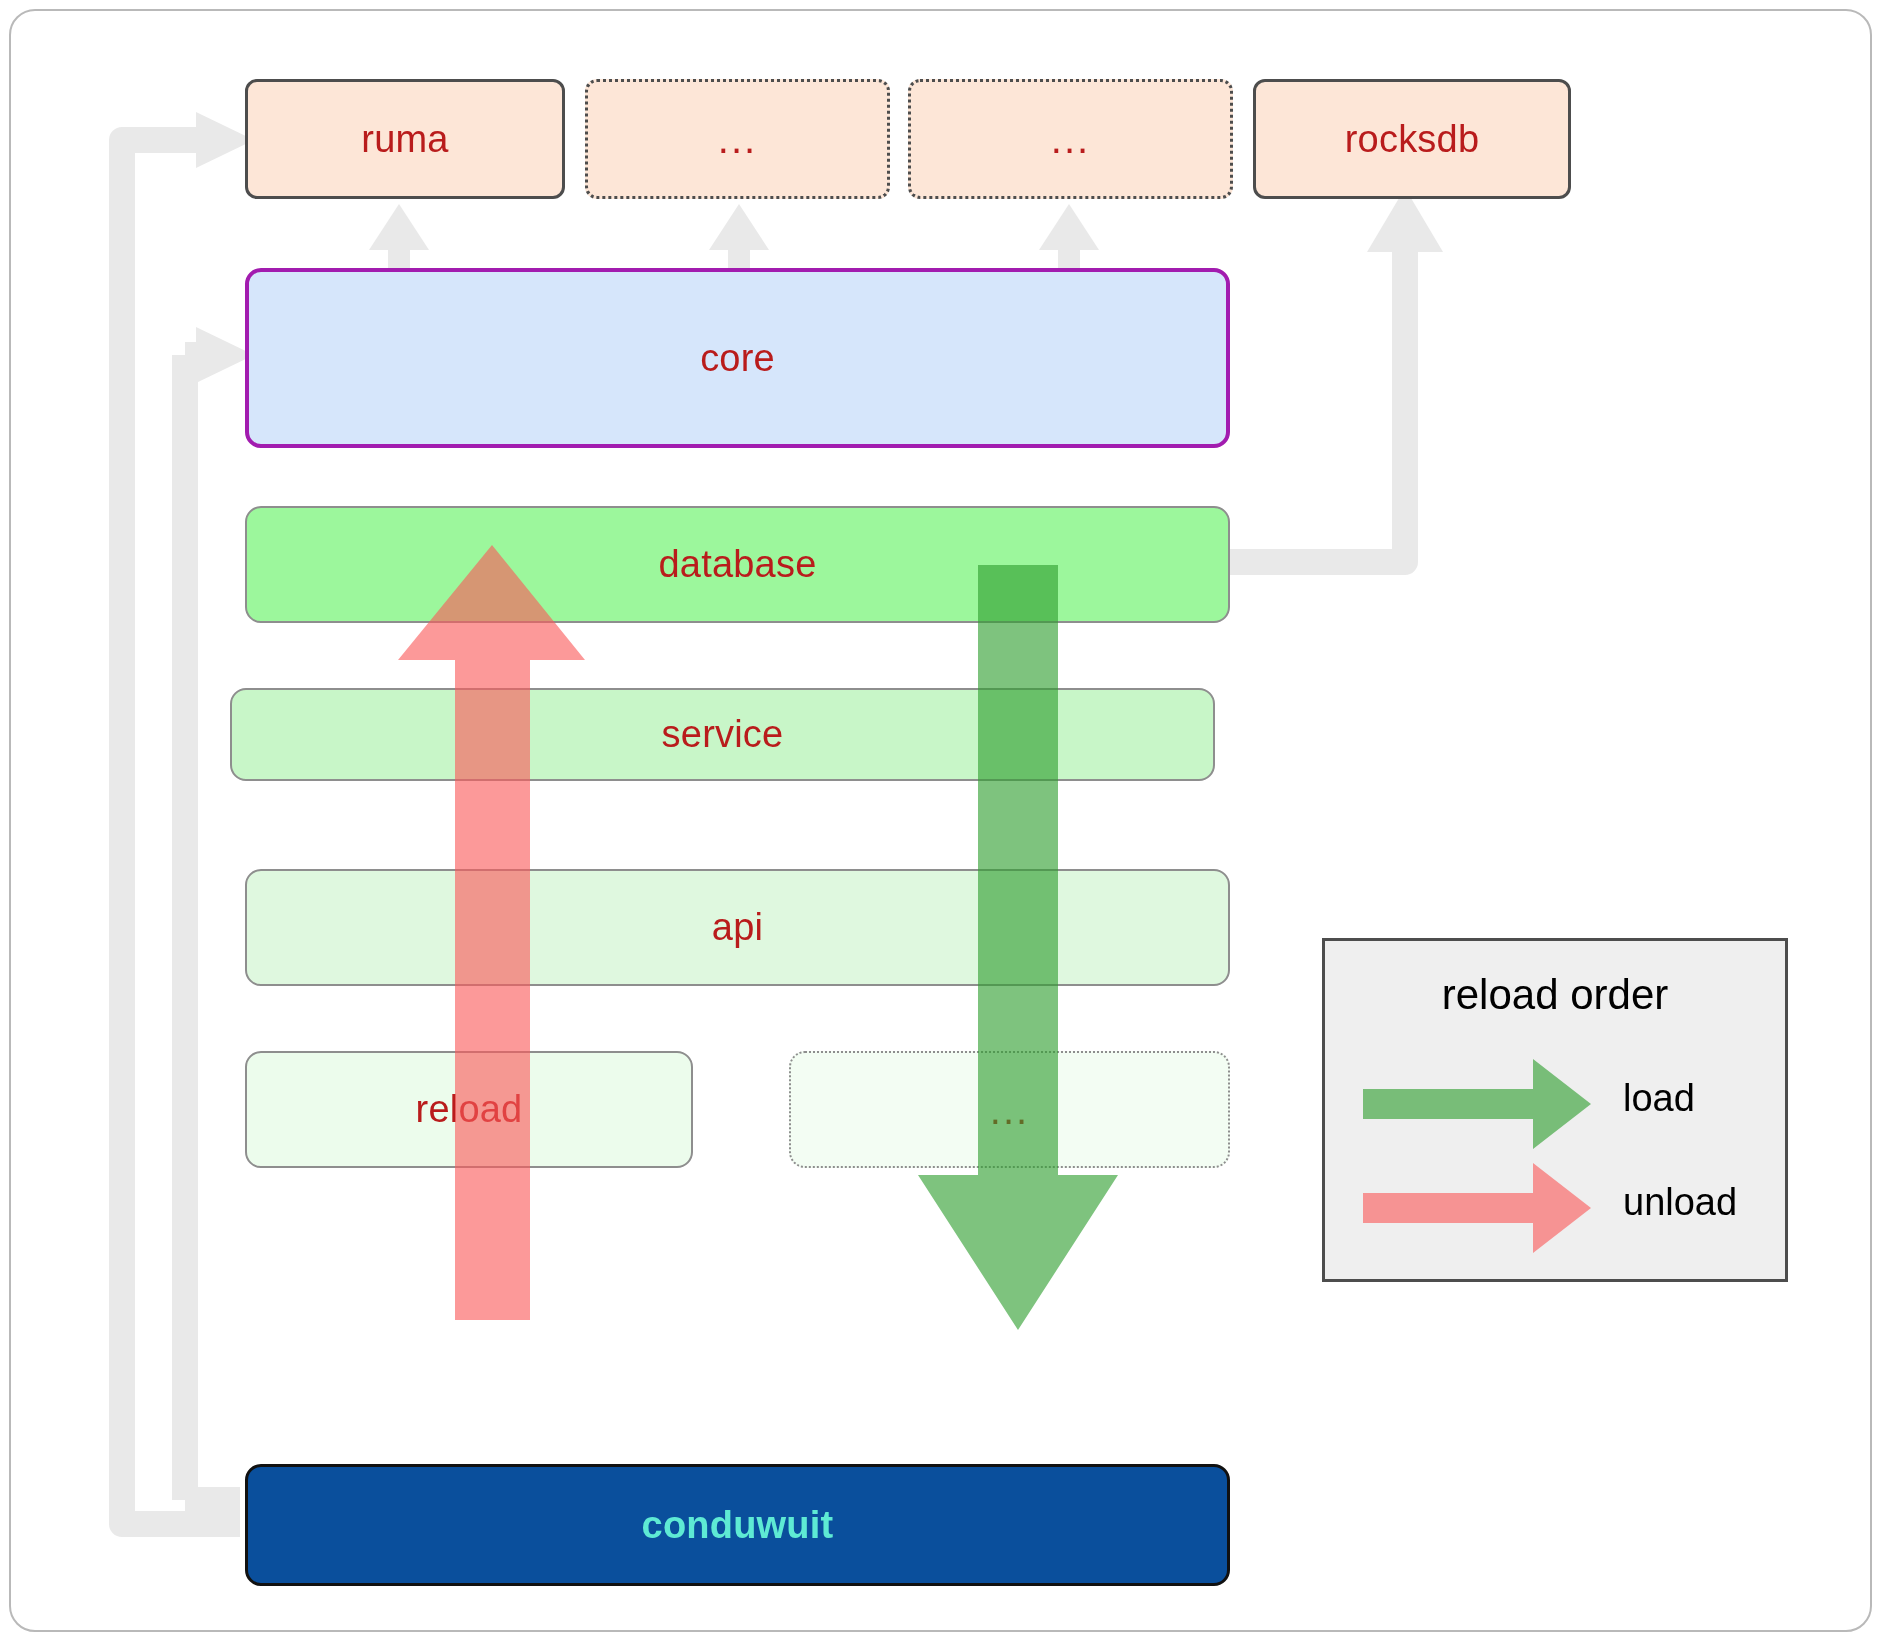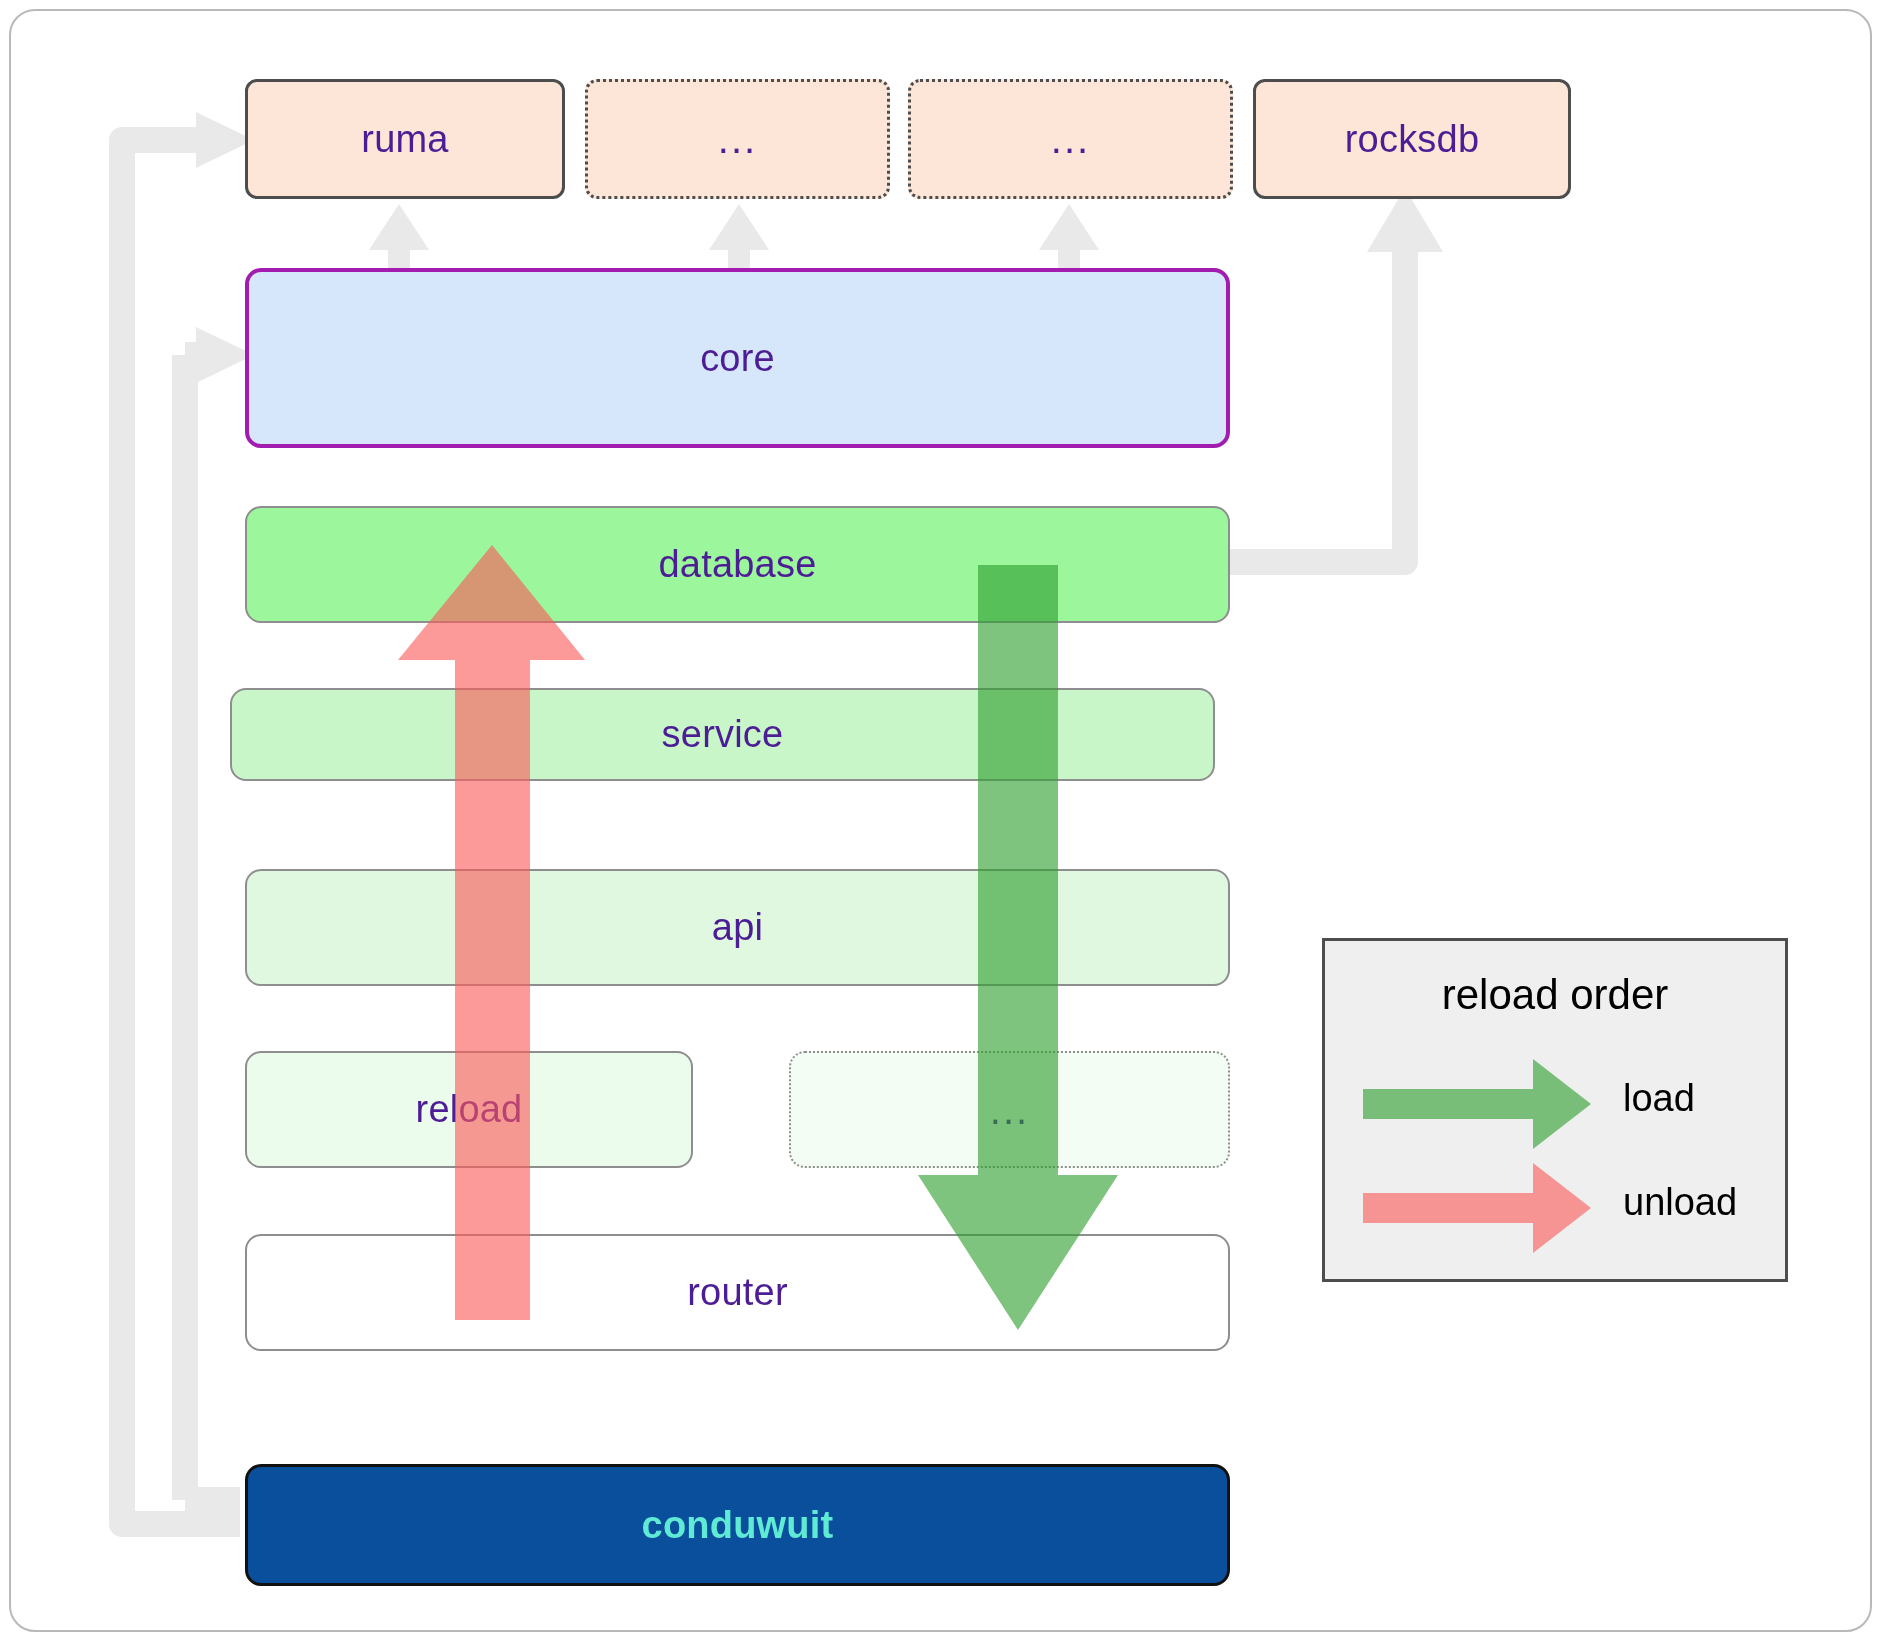--- a/index.html
+++ b/index.html
@@ -29,21 +29,21 @@
   }
 
   .node {
     position: absolute;
     box-sizing: border-box;
     display: flex;
     align-items: center;
     justify-content: center;
     border-radius: 12px;
     font-size: 38px;
-    color: #4c1d95;
+    color: #b91c1c;
     letter-spacing: .2px;
     z-index: 5;
   }
   .node.dep {
     background: #fde6d7;
     border: 3px solid #4d4d4d;
   }
   .node.dep-dotted {
     background: #fde6d7;
     border: 3px dotted #4d4d4d;
@@ -208,23 +208,20 @@
   </div>
 
   <div class="node layer" style="left:245px; top:1051px; width:448px; height:117px; background:#ecfcec;">
     <span>reload</span>
   </div>
 
   <div class="node layer-dotted" style="left:789px; top:1051px; width:441px; height:117px; background:#f3fdf3;">
     <span class="dots">...</span>
   </div>
 
-  <div class="node layer" style="left:245px; top:1234px; width:985px; height:117px; background:#ffffff;">
-    <span>router</span>
-  </div>
 
   <div class="node app" style="left:245px; top:1464px; width:985px; height:122px;">
     <span>conduwuit</span>
   </div>
 
   <svg class="overlay" id="bigarrows" viewBox="0 0 1883 1643" xmlns="http://www.w3.org/2000/svg">
 
     <g opacity="0.62">
       <polygon points="455,1320 530,1320 530,660 585,660 492,545 398,660 455,660" fill="#fa5a5a"></polygon>
     </g>

